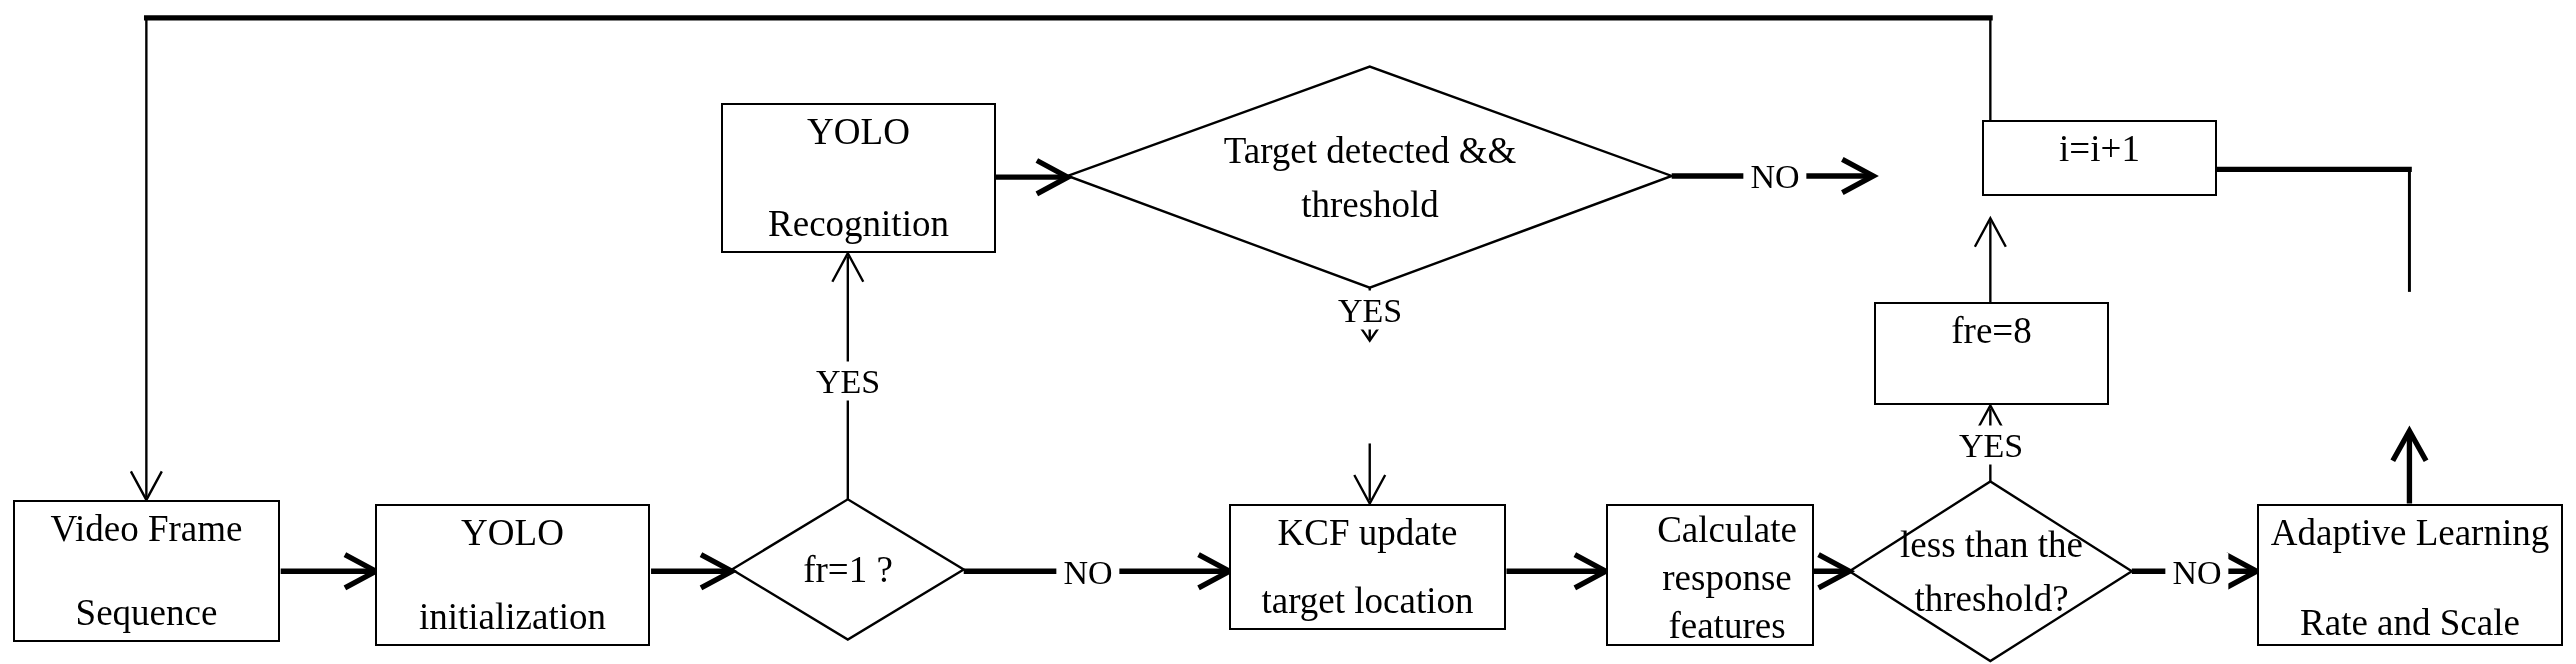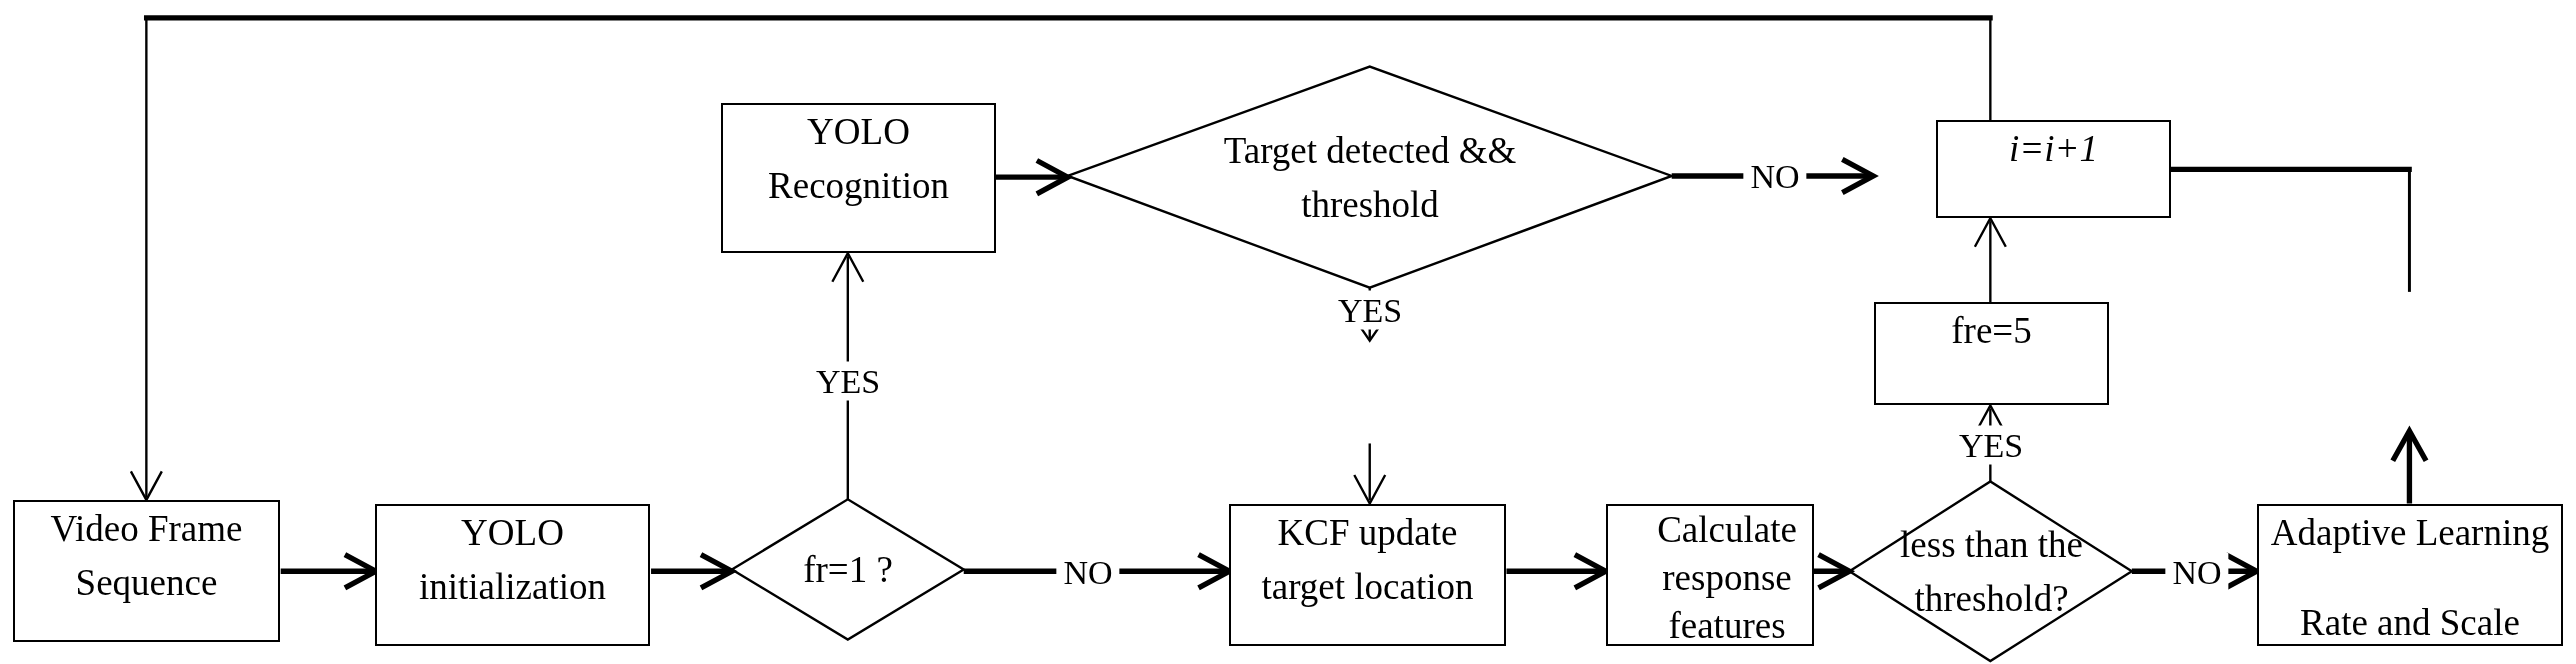--- a/index.html
+++ b/index.html
@@ -22,21 +22,21 @@
     width: 2576px; height: 664px;
   }
   .node {
     position: absolute;
     box-sizing: border-box;
     border: 2.4px solid #000000;
     background: #ffffff;
     display: flex;
     flex-direction: column;
     align-items: center;
-    justify-content: flex-start;
+    justify-content: space-between;
     text-align: center;
     font-size: 37px;
     line-height: 54px;
     white-space: nowrap;
   }
   .node span { display: block; }
   .diamond-label {
     position: absolute;
     display: flex;
     flex-direction: column;
@@ -134,36 +134,36 @@
     <span>YOLO</span>
     <span>initialization</span>
   </div>
 
   <div class="node" style="left:721px; top:103px; width:275px; height:150px;">
     <span>YOLO</span>
     <span>Recognition</span>
   </div>
 
 
-  <div class="node" style="left:1229px; top:504px; width:277px; height:142px;">
+  <div class="node" style="left:1229px; top:504px; width:277px; height:126px;">
     <span>KCF update</span>
     <span>target location</span>
   </div>
 
   <div class="node" style="left:1606px; top:504px; width:208px; height:142px; line-height:48px;padding-left:34px;">
     <span>Calculate</span>
     <span>response</span>
     <span>features</span>
   </div>
 
   <div class="node" style="left:1874px; top:302px; width:235px; height:103px;">
-    <span>fre=5</span>
+    <span>fre=8</span>
   </div>
 
-  <div class="node" style="left:1936px; top:120px; width:235px; height:98px;font-style:italic;">
+  <div class="node" style="left:1982px; top:120px; width:235px; height:76px;">
     <span>i=i+1</span>
   </div>
 
 
   <div class="node" style="left:2257px; top:504px; width:306px; height:142px;gap:36px;">
     <span>Adaptive Learning</span>
     <span>Rate and Scale</span>
   </div>
 
   <div class="diamond-label" style="left:732px; top:500px; width:232px; height:140px;">

